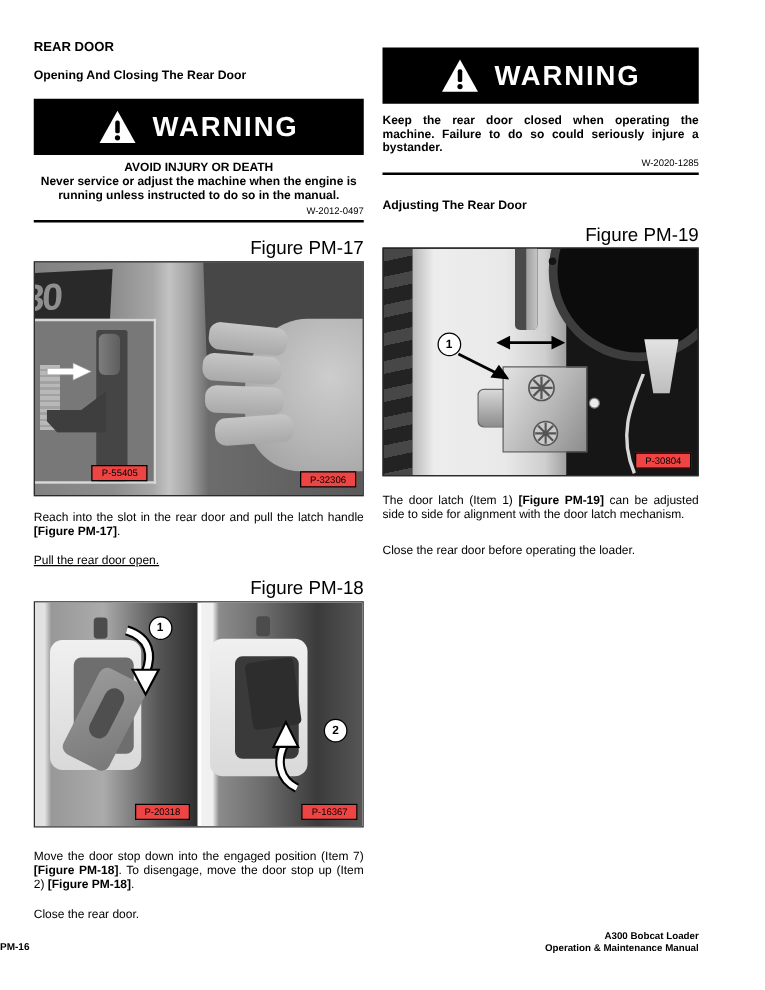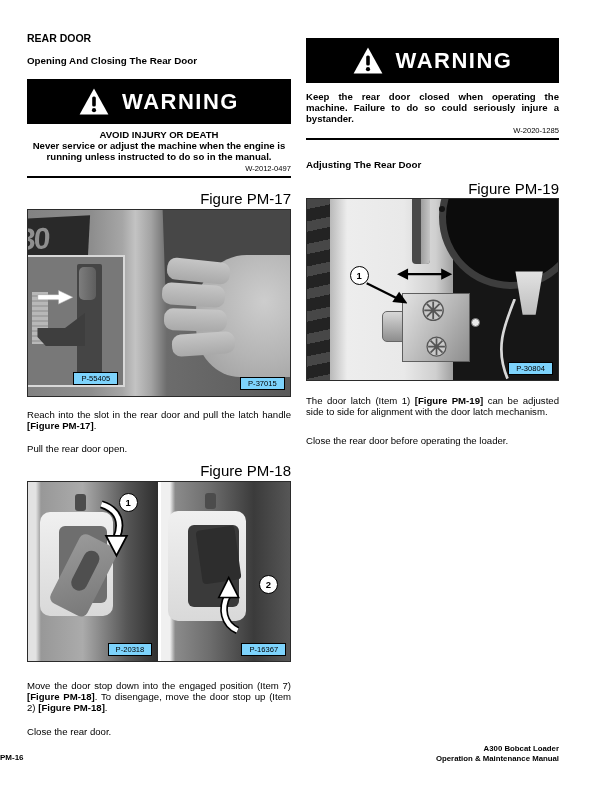--- a/index.html
+++ b/index.html
@@ -29,21 +29,21 @@
   .warn-body.justified{text-align:justify;}
   .warn-code{font-size:7.6px;text-align:right;line-height:9px;margin-top:2px;}
   .rule{border-top:2px solid #000;height:0;margin-top:3px;}
 
   .para{font-size:9.6px;line-height:11.3px;text-align:justify;}
   .b{font-weight:bold;}
 
   .photo{position:relative;border:1px solid #2b2b2b;overflow:hidden;background:#888;}
   .abs{position:absolute;}
   .chip{
-    position:absolute;background:#7dd3fc;border:1px solid #000;color:#000;
+    position:absolute;background:#ef4444;border:1px solid #000;color:#000;
     font-size:7.6px;line-height:11px;padding:0 7px;white-space:nowrap;
   }
   .callout{
     position:absolute;width:17px;height:17px;border-radius:50%;background:#fff;
     border:1.6px solid #000;display:flex;align-items:center;justify-content:center;
     font-size:9.5px;font-weight:bold;z-index:5;
   }
 
   
   .photo-17{height:186px;margin-top:5px;}
@@ -152,25 +152,25 @@
       <div class="abs p17-inset">
         <div class="abs p17-sticker"></div>
         <div class="abs p17-latchbar"></div>
         <div class="abs p17-hook"></div>
         <div class="abs p17-knob"></div>
         <svg class="abs p17-arrow" viewBox="0 0 44 18">
           <polygon points="2,6 26,6 26,1 43,9 26,17 26,12 2,12" fill="#ffffff" stroke="#9a9a9a" stroke-width="0.6"></polygon>
         </svg>
         <div class="chip" style="right:5%;bottom:0;">P-55405</div>
       </div>
-      <div class="chip" style="right:2%;bottom:3%;">P-37015</div>
+      <div class="chip" style="right:2%;bottom:3%;">P-32306</div>
     </div>
 
     <p class="para" style="margin-top:12px;"><span>Reach into the slot in the rear door and pull the latch handle </span><span class="b">[Figure PM-17]</span><span>.</span></p>
-    <p class="para" style="margin-top:11px;">Pull the rear door open.</p>
+    <p class="para" style="margin-top:11px;text-decoration:underline;">Pull the rear door open.</p>
 
     <div class="fig-caption" style="margin-top:11px;margin-left:27px;">Figure PM-18</div>
 
     <div class="photo photo-18">
       <div class="p18-panel p18-left">
         <div class="abs p18-bolt p18L-bolt"></div>
         <div class="abs p18-clamp p18L-clamp">
           <div class="p18-cut p18L-cut"></div>
         </div>
         <div class="abs p18-lever">

